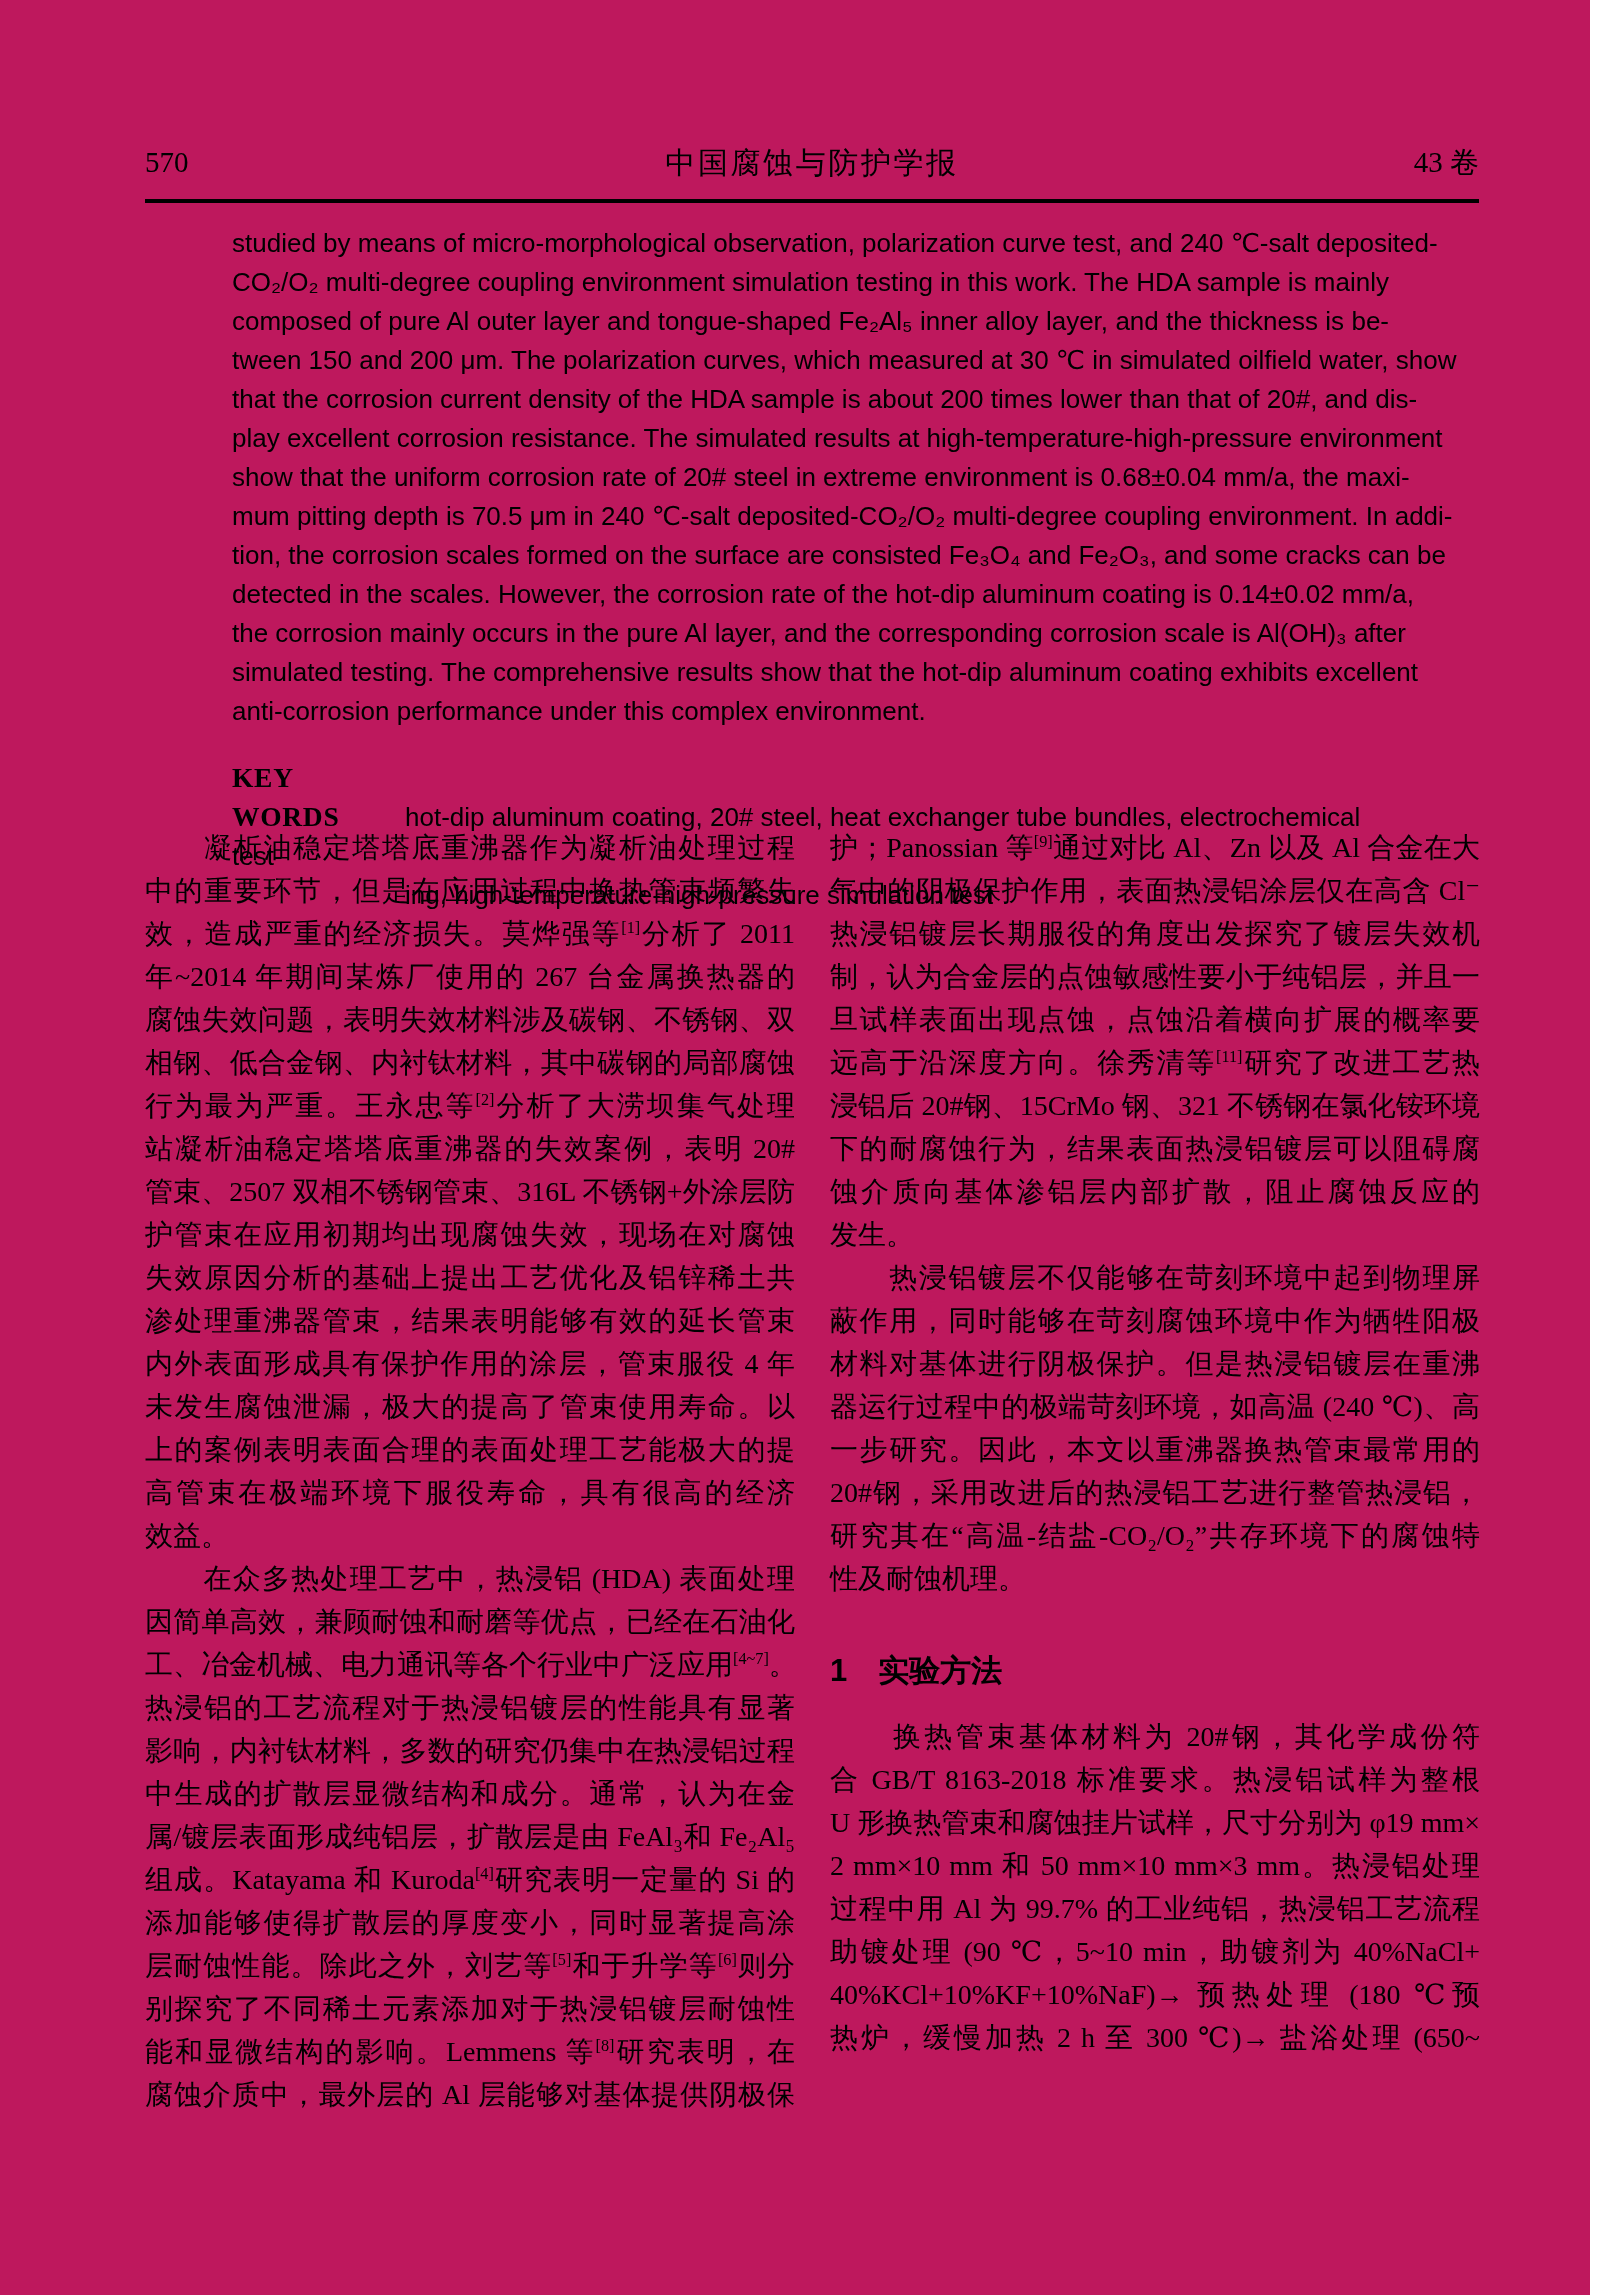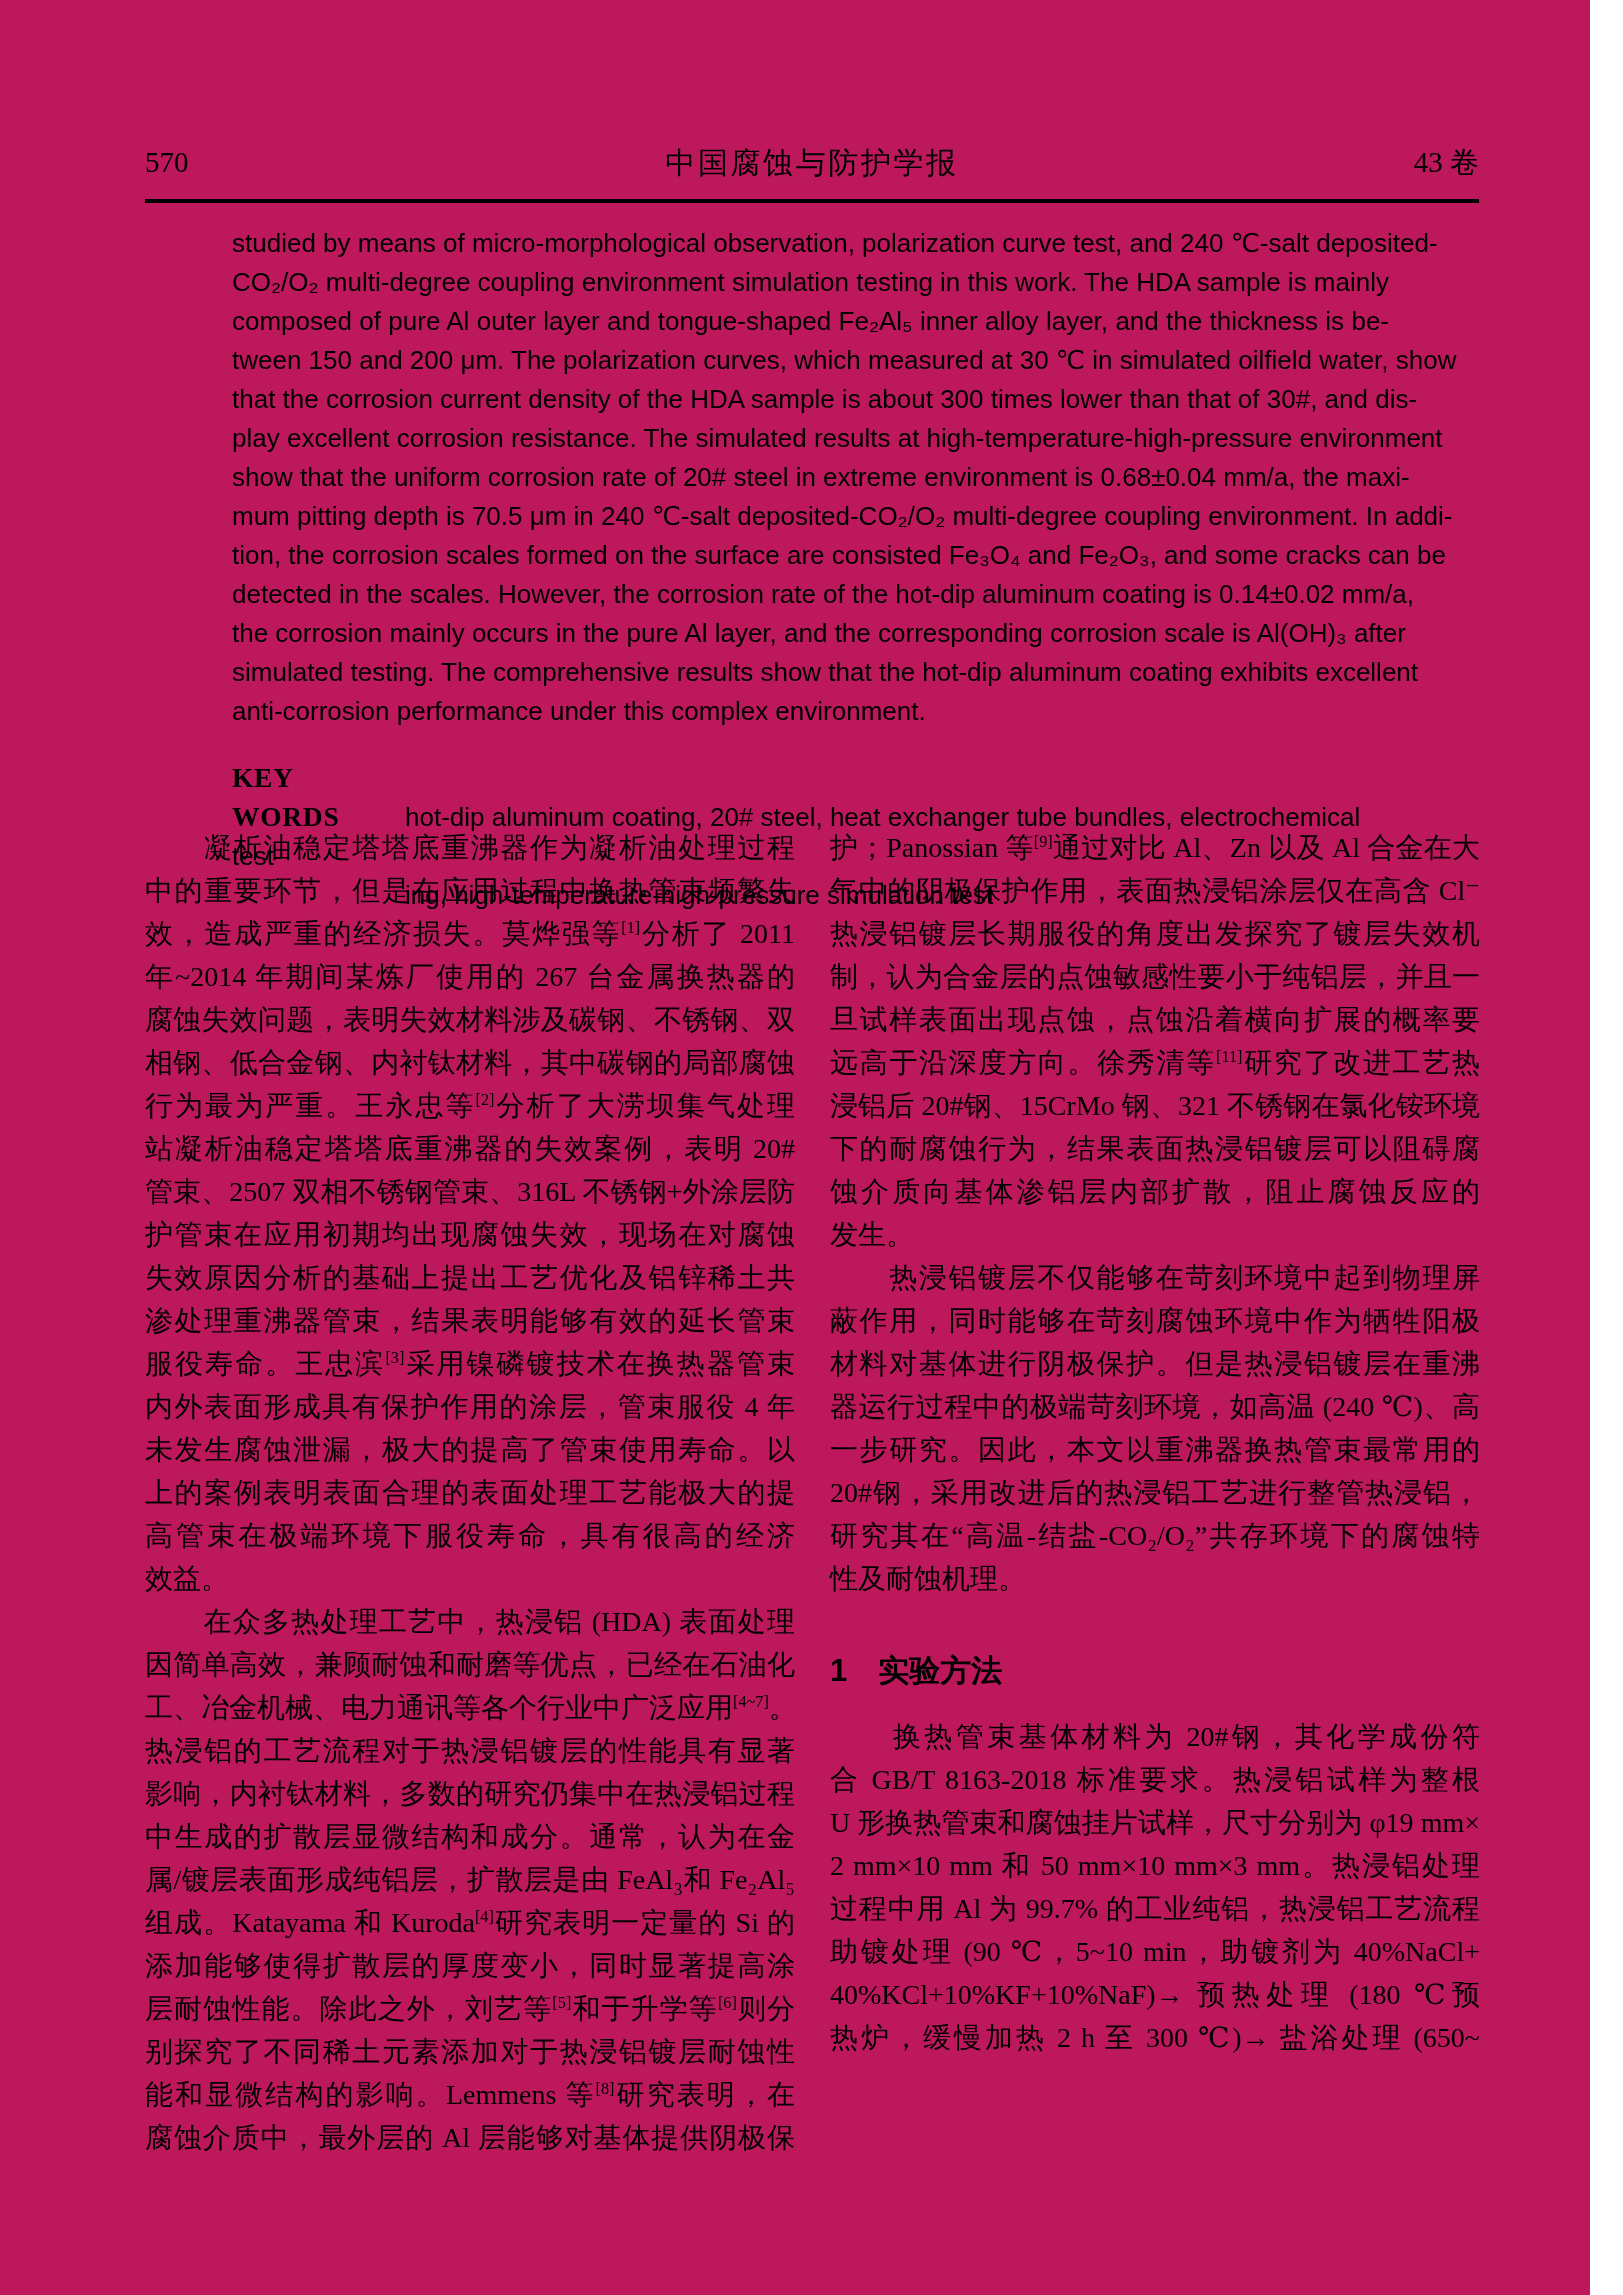--- a/index.html
+++ b/index.html
@@ -127,21 +127,21 @@
     <span class="journal-title">中国腐蚀与防护学报</span>
     <span>43 卷</span>
   </div>
   <div class="header-rule"></div>
 
   <div class="abstract">
       <div class="line">studied by means of micro-morphological observation, polarization curve test, and 240 ℃-salt deposited-</div>
       <div class="line">CO₂/O₂ multi-degree coupling environment simulation testing in this work. The HDA sample is mainly</div>
       <div class="line">composed of pure Al outer layer and tongue-shaped Fe₂Al₅ inner alloy layer, and the thickness is be-</div>
       <div class="line">tween 150 and 200 μm. The polarization curves, which measured at 30 ℃ in simulated oilfield water, show</div>
-      <div class="line">that the corrosion current density of the HDA sample is about 300 times lower than that of 30#, and dis-</div>
+      <div class="line">that the corrosion current density of the HDA sample is about 200 times lower than that of 20#, and dis-</div>
       <div class="line">play excellent corrosion resistance. The simulated results at high-temperature-high-pressure environment</div>
       <div class="line">show that the uniform corrosion rate of 20# steel in extreme environment is 0.68±0.04 mm/a, the maxi-</div>
       <div class="line">mum pitting depth is 70.5 μm in 240 ℃-salt deposited-CO₂/O₂ multi-degree coupling environment. In addi-</div>
       <div class="line">tion, the corrosion scales formed on the surface are consisted Fe₃O₄ and Fe₂O₃, and some cracks can be</div>
       <div class="line">detected in the scales. However, the corrosion rate of the hot-dip aluminum coating is 0.14±0.02 mm/a,</div>
       <div class="line">the corrosion mainly occurs in the pure Al layer, and the corresponding corrosion scale is Al(OH)₃ after</div>
       <div class="line">simulated testing. The comprehensive results show that the hot-dip aluminum coating exhibits excellent</div>
       <div class="line noj">anti-corrosion performance under this complex environment.</div>
     </div>
 
@@ -158,21 +158,20 @@
       <div class="line">效，造成严重的经济损失。莫烨强等<sup>[1]</sup>分析了 2011</div>
       <div class="line">年~2014 年期间某炼厂使用的 267 台金属换热器的</div>
       <div class="line">腐蚀失效问题，表明失效材料涉及碳钢、不锈钢、双</div>
       <div class="line">相钢、低合金钢、内衬钛材料，其中碳钢的局部腐蚀</div>
       <div class="line">行为最为严重。王永忠等<sup>[2]</sup>分析了大涝坝集气处理</div>
       <div class="line">站凝析油稳定塔塔底重沸器的失效案例，表明 20#</div>
       <div class="line">管束、2507 双相不锈钢管束、316L 不锈钢+外涂层防</div>
       <div class="line">护管束在应用初期均出现腐蚀失效，现场在对腐蚀</div>
       <div class="line">失效原因分析的基础上提出工艺优化及铝锌稀土共</div>
       <div class="line">渗处理重沸器管束，结果表明能够有效的延长管束</div>
-      <div class="line">服役寿命。王忠滨<sup>[3]</sup>采用镍磷镀技术在换热器管束</div>
       <div class="line">内外表面形成具有保护作用的涂层，管束服役 4 年</div>
       <div class="line">未发生腐蚀泄漏，极大的提高了管束使用寿命。以</div>
       <div class="line">上的案例表明表面合理的表面处理工艺能极大的提</div>
       <div class="line">高管束在极端环境下服役寿命，具有很高的经济</div>
       <div class="line noj">效益。</div>
       <div class="line">　　在众多热处理工艺中，热浸铝 (HDA) 表面处理</div>
       <div class="line">因简单高效，兼顾耐蚀和耐磨等优点，已经在石油化</div>
       <div class="line">工、冶金机械、电力通讯等各个行业中广泛应用<sup>[4~7]</sup>。</div>
       <div class="line">热浸铝的工艺流程对于热浸铝镀层的性能具有显著</div>
       <div class="line">影响，内衬钛材料，多数的研究仍集中在热浸铝过程</div>

